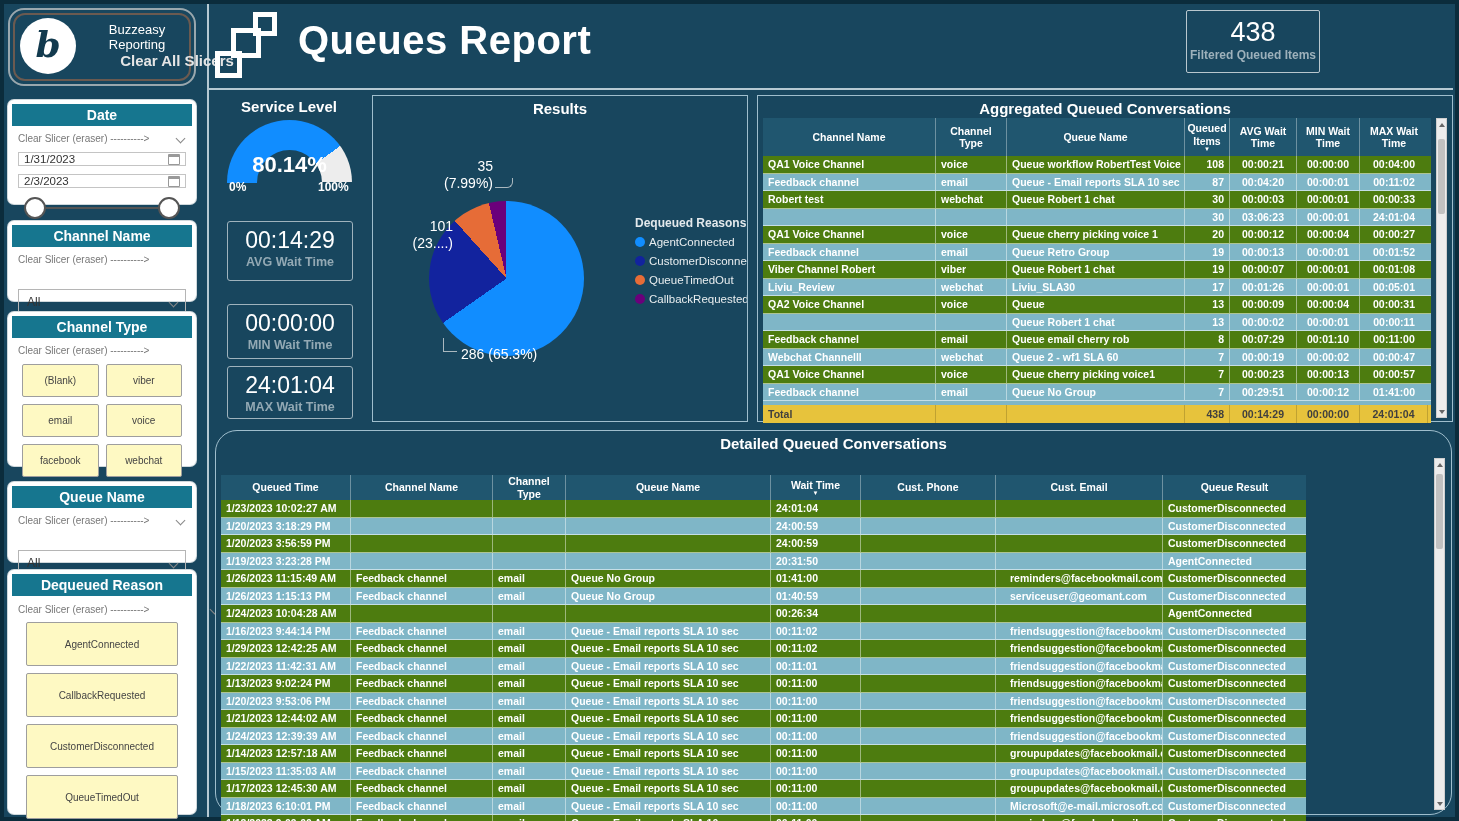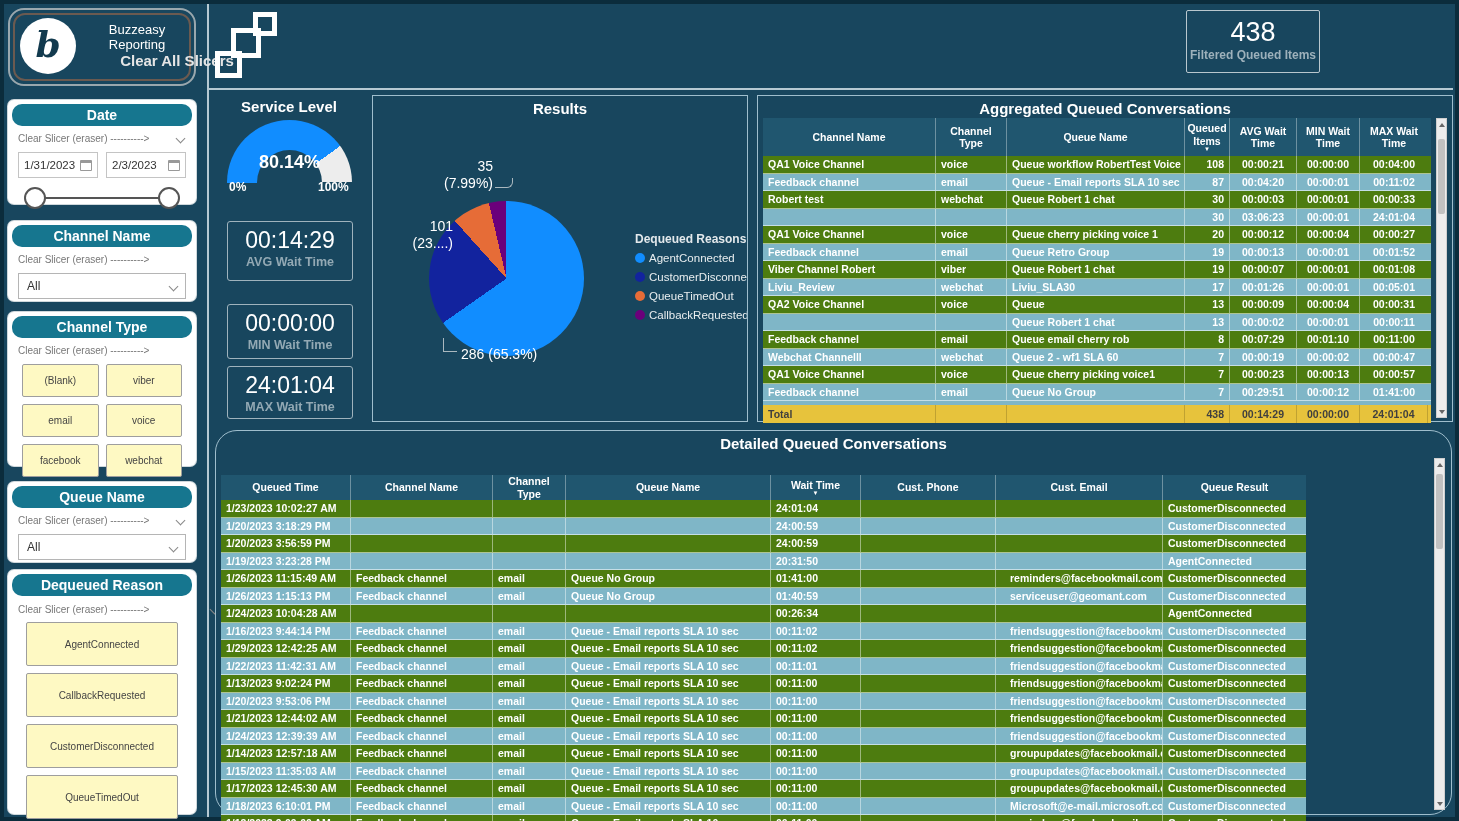--- a/index.html
+++ b/index.html
@@ -21,46 +21,46 @@
   #report-icon .sq1 { width:24px; height:24px; left:40px; top:2px; }
   #report-icon .sq2 { width:30px; height:30px; left:18px; top:18px; }
   #report-icon .sq3 { width:27px; height:27px; left:2px; top:41px; }
   #page-title { position:absolute; left:298px; top:18px; color:#fff; font-size:40px; font-weight:bold; letter-spacing:.5px; }
   #filtered-card { position:absolute; left:1186px; top:10px; width:134px; height:63px; border:1px solid #b9c7ce; border-radius:2px; text-align:center; }
   #filtered-card .val { margin-top:6px; color:#fff; font-size:27px; }
   #filtered-card .lbl { color:#9db1bb; font-size:12px; font-weight:bold; }
 
   
   .slicer { position:absolute; left:8px; width:188px; background:#fff; border-radius:6px; box-shadow:0 0 0 1px #cfd8dc; }
-  .slicer-head { margin:4px 4px 0 4px; background:#16768f; color:#fff; font-weight:bold; font-size:14px; text-align:center; padding:3px 0;border-radius:10px; }
+  .slicer-head { margin:4px 4px 0 4px; background:#16768f; color:#fff; font-weight:bold; font-size:14px; text-align:center; padding:3px 0; }
   .clear-row { display:flex; align-items:center; padding:7px 10px 2px 10px; color:#777; font-size:10px;gap:28px; }
   .clear-row .txt { flex:0 0 auto; }
   .chev { width:7px; height:7px; border-right:1.5px solid #888; border-bottom:1.5px solid #888; transform:rotate(45deg); margin-left:auto; margin-right:2px; flex:0 0 auto; }
-  .sel-box { margin:6px 10px 10px 10px; border:1px solid #b5b5b5; height:26px; display:flex; align-items:center; padding:0 8px; font-size:12px; color:#333; cursor:pointer; }
+  .sel-box { margin:22px 10px 10px 10px; border:1px solid #b5b5b5; height:26px; display:flex; align-items:center; padding:0 8px; font-size:12px; color:#333; cursor:pointer; }
   .sel-box .chev { margin-right:0; }
-  .date-row { display:flex; gap:8px; margin:6px 10px 4px 10px; }
+  .date-row { display:flex; gap:8px; margin:6px 10px 4px 10px;flex-direction:column; }
   .date-input { flex:1; border:1px solid #c4c4c4; height:26px; display:flex; align-items:center; padding:0 5px; font-size:11.5px; color:#333; cursor:text; }
   .cal { margin-left:auto; width:12px; height:11px; border:1px solid #999; border-top:3px solid #999; border-radius:1px; }
   .slider { position:relative; height:34px; margin:2px 14px 6px 14px; }
   .slider .track { position:absolute; left:10px; right:10px; top:15px; height:2px; background:#555; }
   .slider .handle { position:absolute; top:5px; width:22px; height:22px; border:2px solid #555; border-radius:50%; background:#fff; cursor:grab; }
   .opt-grid { display:grid; grid-template-columns:1fr 1fr; gap:7px; margin:6px 14px 12px 14px; }
   .opt-col { display:grid; grid-template-columns:1fr; gap:7px; margin:4px 18px 12px 18px; }
   .opt-btn { border:1px solid #9e9e9e; border-radius:2px; background:#fef9c3; color:#444; font-size:10px; display:flex; align-items:center; justify-content:center; text-align:center; cursor:pointer; }
   .opt-grid .opt-btn { height:33px; }
   .opt-col .opt-btn { height:44px; }
   .eraser-ic { margin-left:auto; width:13px; height:13px; }
   .eraser-ic + .chev { margin-left:6px; }
 
   
   #svc-title { position:absolute; left:222px; top:98px; width:134px; text-align:center; color:#fff; font-weight:bold; font-size:15px; }
   #gauge-wrap { position:absolute; left:227px; top:120px; width:125px; height:63px; overflow:hidden; }
   #gauge { position:absolute; left:0; top:0; width:125px; height:125px; border-radius:50%; }
   #gauge-hole { position:absolute; left:30px; top:30px; width:65px; height:65px; border-radius:50%; background:#18465e; }
-  #gauge-val { position:absolute; left:227px; top:152px; width:125px; text-align:center; color:#fff; font-weight:bold; font-size:18px; }
+  #gauge-val { position:absolute; left:227px; top:152px; width:125px; text-align:center; color:#fff; font-weight:bold; font-size:22px; }
   #gauge-min { position:absolute; left:229px; top:180px; color:#fff; font-weight:bold; font-size:12px; }
   #gauge-max { position:absolute; left:318px; top:180px; color:#fff; font-weight:bold; font-size:12px; }
   .kpi-card { position:absolute; left:227px; width:126px; border:1px solid #9fb3bd; border-radius:3px; text-align:center; }
   .kpi-card .val { color:#fff; font-size:23px; margin-top:5px; }
   .kpi-card .lbl { color:#93a9b4; font-size:12.5px; font-weight:bold; margin:1px 0 6px 0; }
   #kpi-avg { top:221px; height:60px; }
   #kpi-min { top:304px; height:55px; }
   #kpi-max { top:366px; height:53px; }
 
   
@@ -68,21 +68,21 @@
   #results-panel { left:372px; top:95px; width:376px; height:327px; }
   .panel-title { text-align:center; color:#fff; font-weight:bold; font-size:15px; margin-top:4px; }
   #pie { position:absolute; left:56px; top:105px; width:155px; height:155px; border-radius:50%; }
   .pie-callout { position:absolute; color:#fff; font-size:14px; text-align:right; line-height:1.2; }
   #co-top { left:30px; top:62px; width:90px; }
   #co-left { left:10px; top:122px; width:70px; }
   #co-bottom { left:88px; top:250px; width:200px; text-align:left; }
   .co-line { position:absolute; border-color:#aab8bf; }
   #cl-top { left:122px; top:82px; width:18px; height:10px; border-bottom:1px solid #aab8bf; border-right:1px solid #aab8bf; border-bottom-right-radius:6px; }
   #cl-bottom { left:70px; top:242px; width:14px; height:14px; border-left:1px solid #aab8bf; border-bottom:1px solid #aab8bf; }
-  #legend { position:absolute; left:262px; top:136px; width:112px; }
+  #legend { position:absolute; left:262px; top:120px; width:112px; }
   #legend .lg-title { color:#e3e9ec; font-weight:bold; font-size:12px; margin-bottom:6px; }
   .lg-item { display:flex; align-items:center; margin-bottom:7px; cursor:pointer; }
   .lg-dot { width:10px; height:10px; border-radius:50%; margin-right:4px; flex:0 0 auto; }
   .lg-txt { color:#e8edef; font-size:11.5px; white-space:nowrap; overflow:hidden; }
 
   
   #agg-panel { left:757px; top:95px; width:696px; height:327px; }
   #det-panel { left:215px; top:430px; width:1237px; height:385px;border-radius:22px; }
   .thead, .trow { display:flex; }
   .thead { background:#20566f; }
@@ -135,20 +135,21 @@
         <span>b</span>
       </div>
     <div id="logo-title">Buzzeasy Reporting</div>
     <div id="logo-action">Clear All Slicers</div>
   </div>
   <div id="report-icon">
     <i class="sq1"></i>
       <i class="sq2"></i>
       <i class="sq3"></i>
   </div>
+  <div id="page-title">Queues Report</div>
   <div id="filtered-card">
     <div class="val">438</div>
     <div class="lbl">Filtered Queued Items</div>
   </div>
 
   <div class="slicer" style="top:100px;height:104px;">
     <div class="slicer-head">Date</div>
     <div class="clear-row">
       <span class="txt">Clear Slicer (eraser) ----------&gt;</span>
       <span class="chev"></span>

